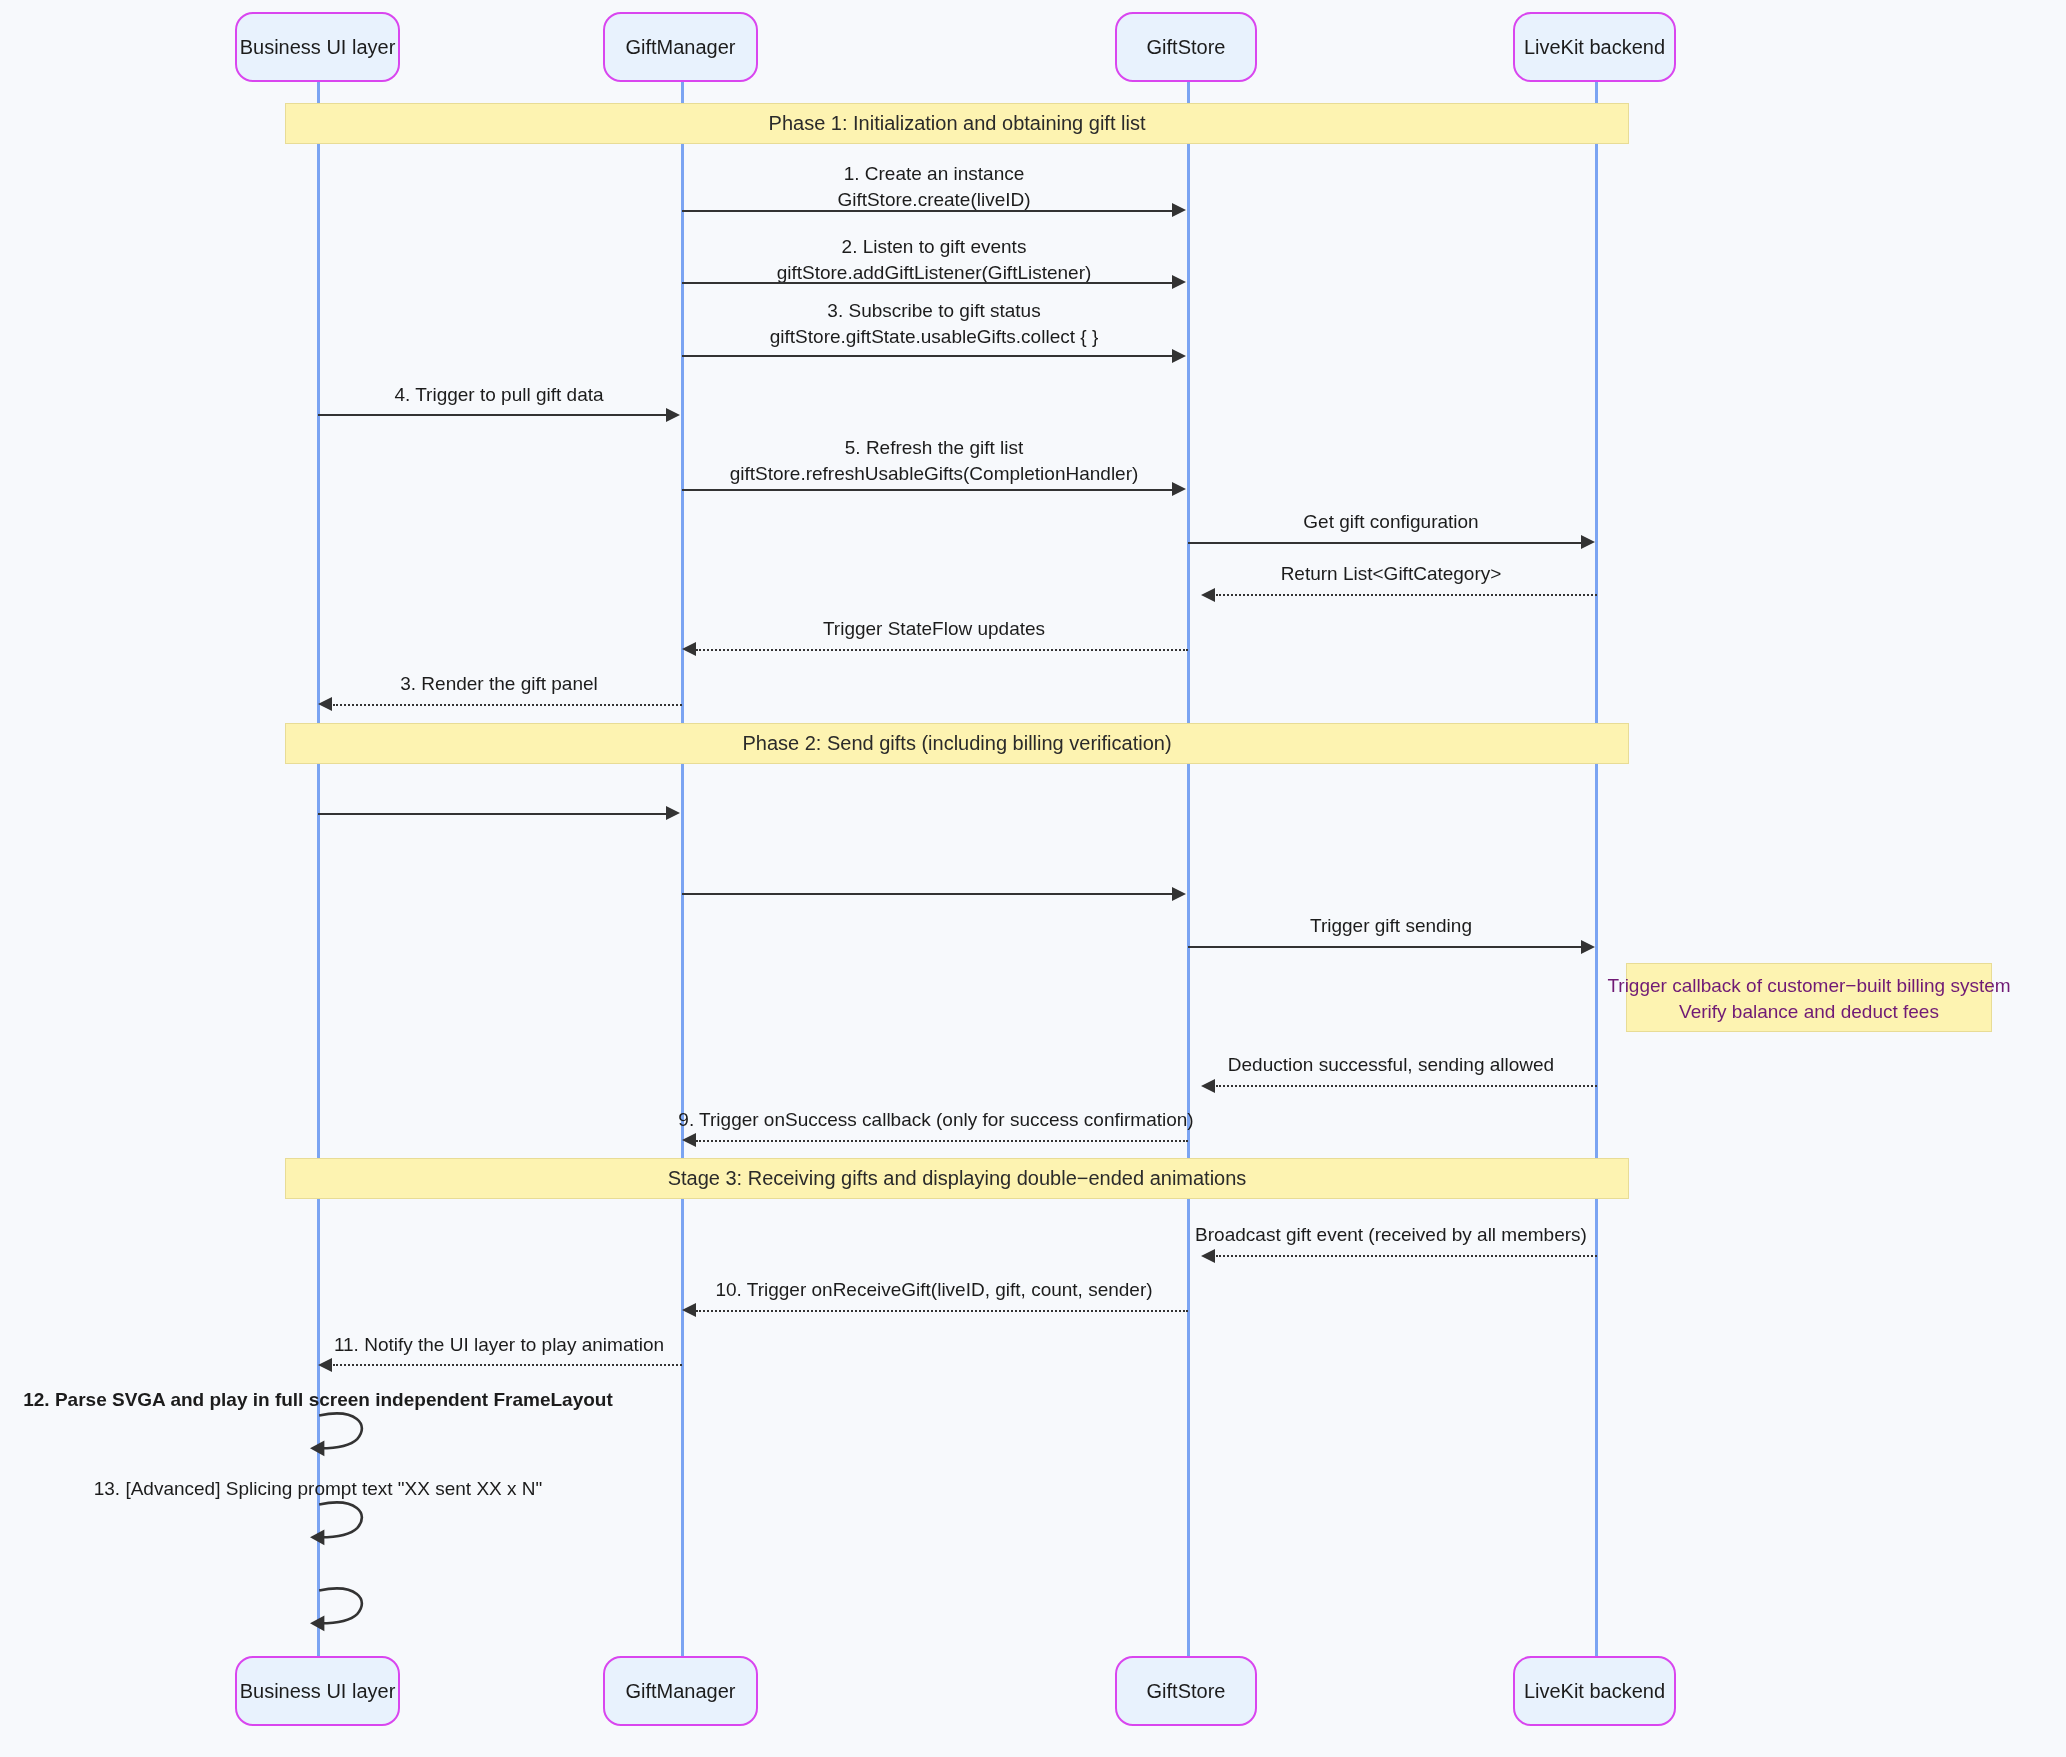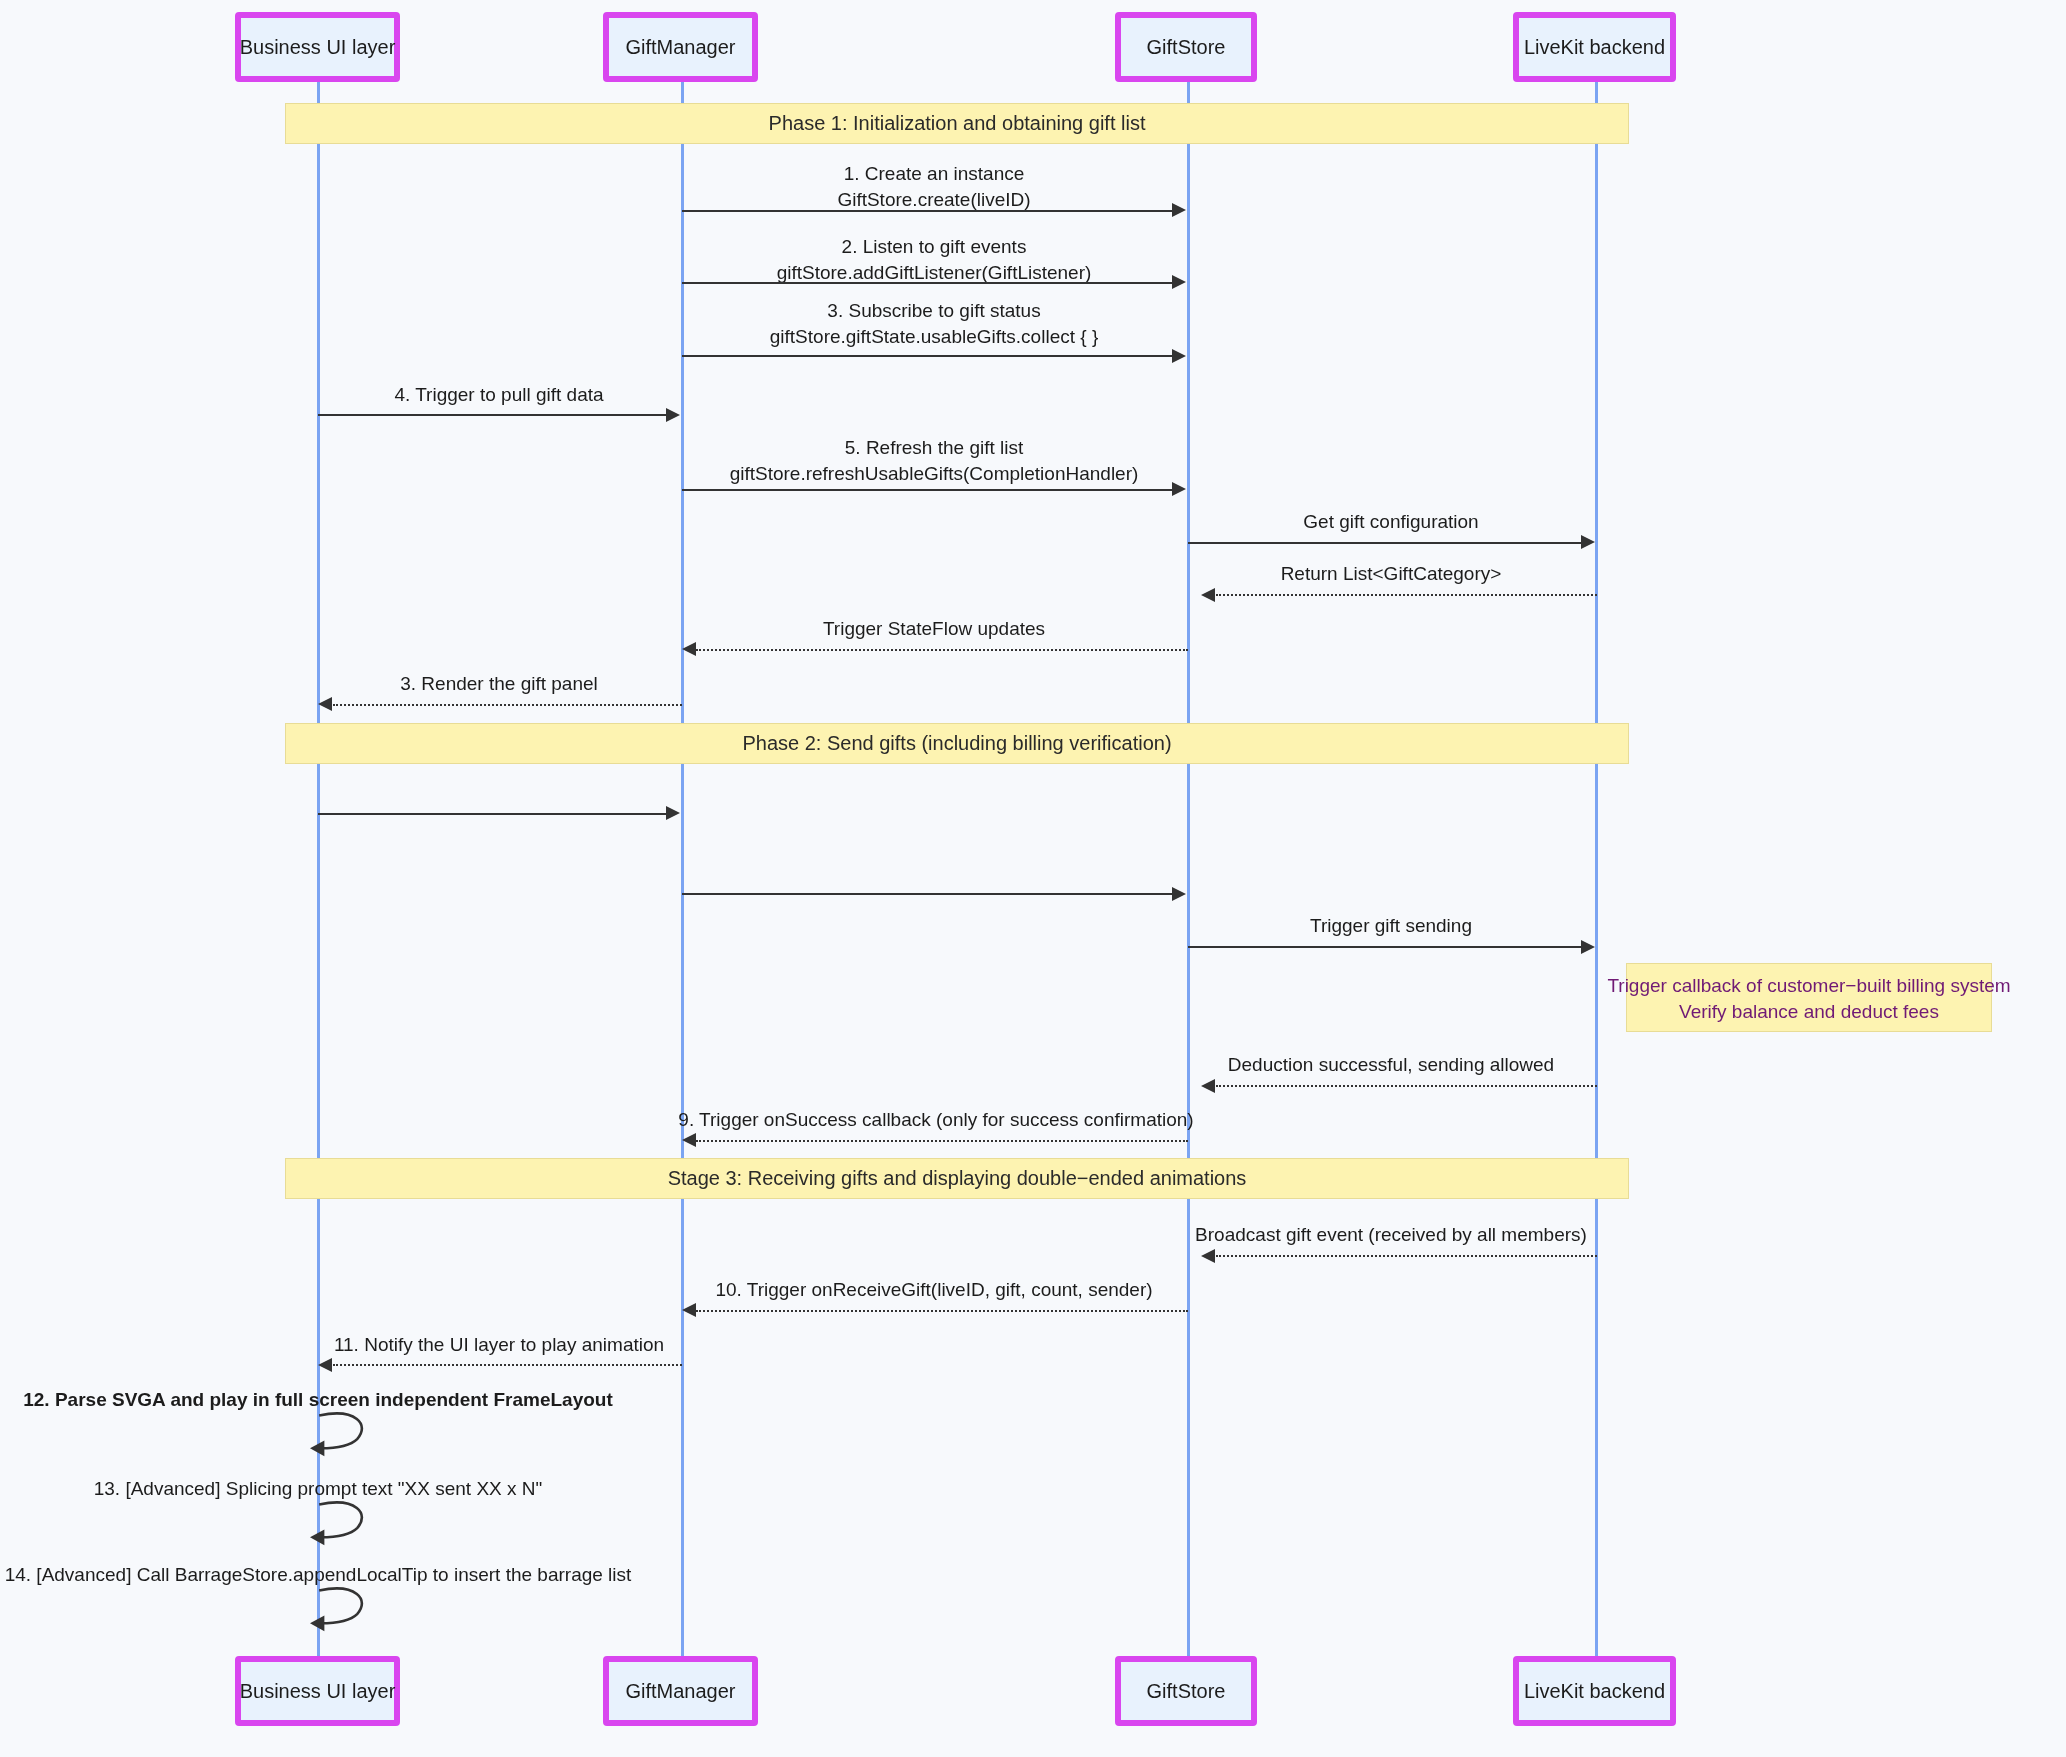--- a/index.html
+++ b/index.html
@@ -16,22 +16,22 @@
   }
   #diagram {
     position: absolute;
     inset: 0;
   }
   
   .participant {
     position: absolute;
     box-sizing: border-box;
     background: #e8f2fd;
-    border: 6px solid #d946ef;
-    border-radius: 4px;
+    border: 2px solid #d946ef;
+    border-radius: 18px;
     display: flex;
     align-items: center;
     justify-content: center;
     color: #1c1c1c;
     font-size: 20px;
     line-height: 1.15;
     text-align: center;
     white-space: nowrap;
     z-index: 6;
   }
@@ -269,23 +269,20 @@
   </svg>
 
   <div class="msg-label" style="left:318px; top:1476px;">
     <div>13. [Advanced] Splicing prompt text "XX sent XX x N"</div>
   </div>
   <svg class="self-loop" style="left:310px; top:1499px;" width="72" height="53" viewBox="0 0 110 80">
     <path d="M 14 8 C 70 -4, 92 22, 72 44 C 60 56, 36 58, 16 58" fill="none" stroke="#333" stroke-width="4"></path>
     <polygon points="22,46 22,70 0,58" fill="#333"></polygon>
   </svg>
 
-  <div class="msg-label" style="left:318px; top:1562px;">
-    <div>14. [Advanced] Call BarrageStore.appendLocalTip to insert the barrage list</div>
-  </div>
   <svg class="self-loop" style="left:310px; top:1585px;" width="72" height="53" viewBox="0 0 110 80">
     <path d="M 14 8 C 70 -4, 92 22, 72 44 C 60 56, 36 58, 16 58" fill="none" stroke="#333" stroke-width="4"></path>
     <polygon points="22,46 22,70 0,58" fill="#333"></polygon>
   </svg>
 
   <div class="participant" style="left:235px; top:1656px; width:165px; height:70px;">
     <span>Business UI layer</span>
   </div>
   <div class="participant" style="left:603px; top:1656px; width:155px; height:70px;">
     <span>GiftManager</span>

